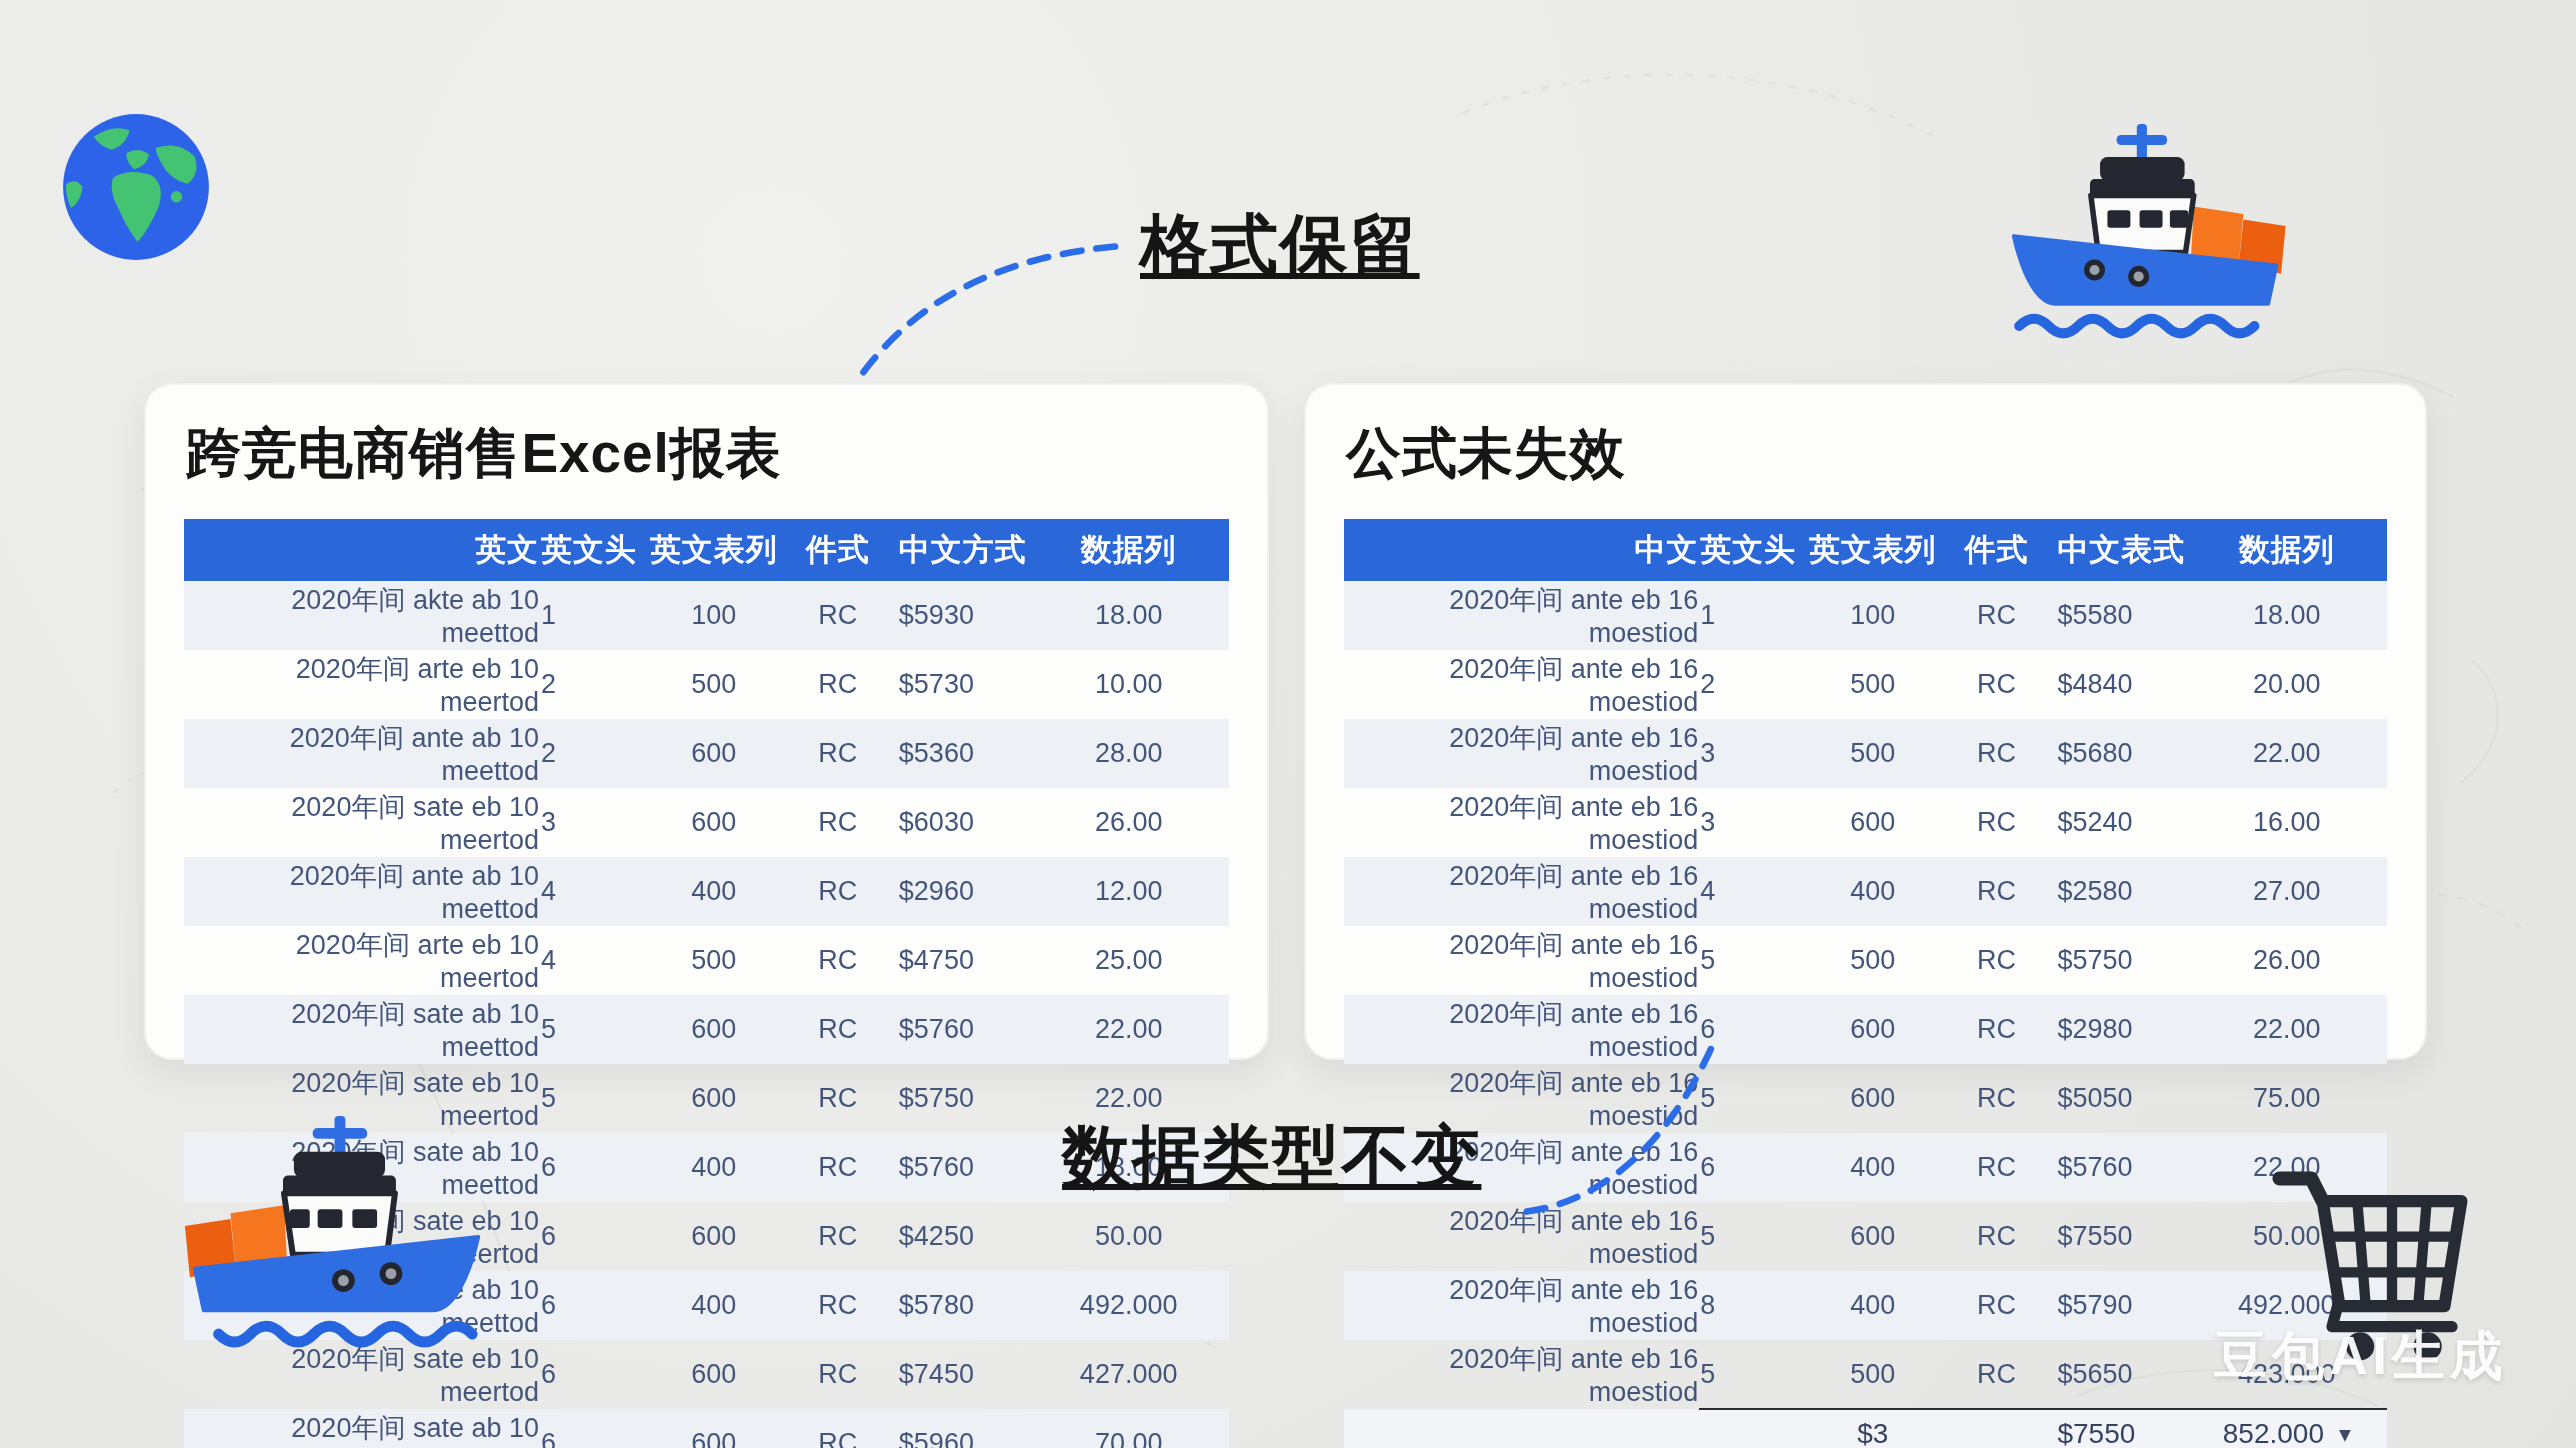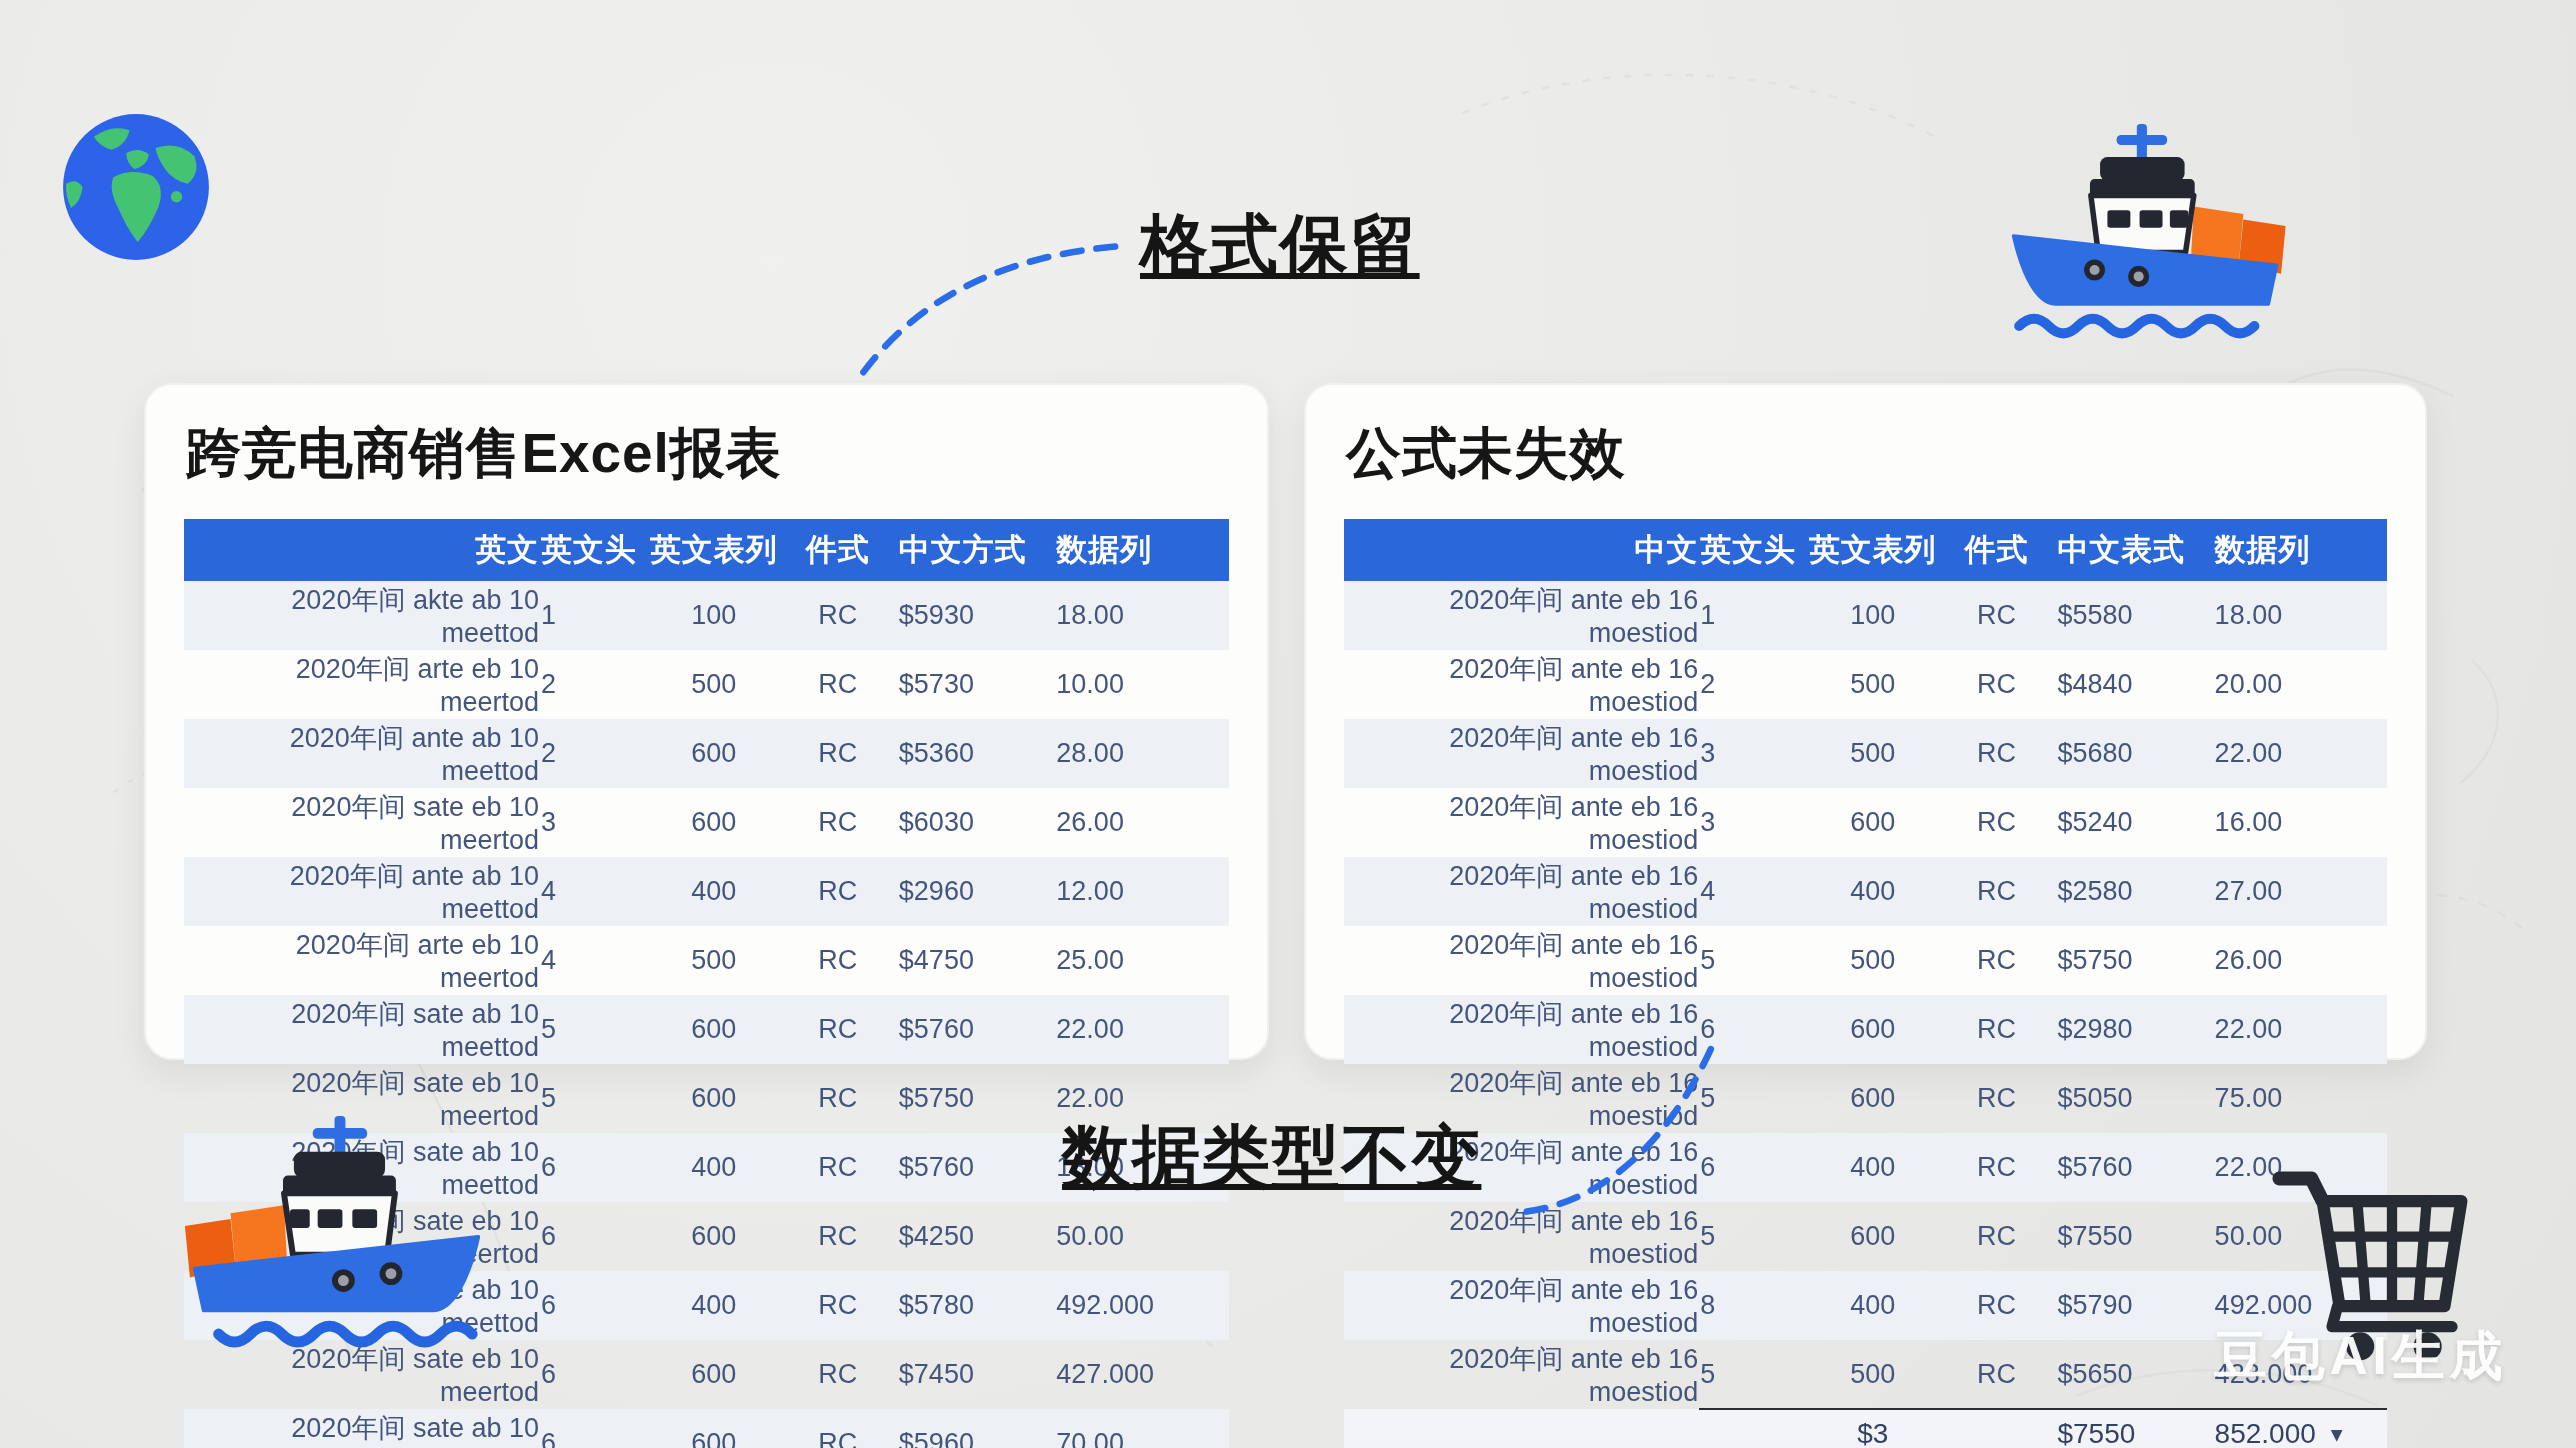--- a/index.html
+++ b/index.html
@@ -42,21 +42,21 @@
   thead th{
     background:#2a67d8;color:#ffffff;height:60px;font-size:31px;font-weight:700;letter-spacing:0.9px;
   }
   tbody td{height:36px;font-size:27px;color:#44557b;}
   tbody tr:nth-child(odd){background:#edf1f6;}
   .c0{width:34%;text-align:right;padding-left:24.5px;}
   .c1{width:10%;text-align:left;}
   .c2{width:15%;text-align:center;}
   .c3{width:10%;text-align:center;}
   .c4{width:16%;text-align:left;padding-left:11.3px;}
-  .c5{width:15%;text-align:left;padding-right:28px;}
+  .c5{width:15%;text-align:center;padding-right:28px;}
   tfoot .total-row td{height:45px;font-size:28px;color:#334263;background:#f2f4f8;}
   tfoot .total-row td.tb{border-top:2.8px solid #282c34;border-bottom:5.7px solid #1e2228;}
   .dd{display:inline-block;margin-left:15px;font-size:23.6px;color:#3c4a66;vertical-align:0.9px;cursor:pointer;}
 
   
   .watermark{
     position:absolute;left:2214px;top:1321px;z-index:5;
     font-size:53px;font-weight:700;letter-spacing:4.7px;color:rgba(255,255,255,.94);
     text-shadow:0 1.9px 5.7px rgba(40,40,50,.18);
   }

